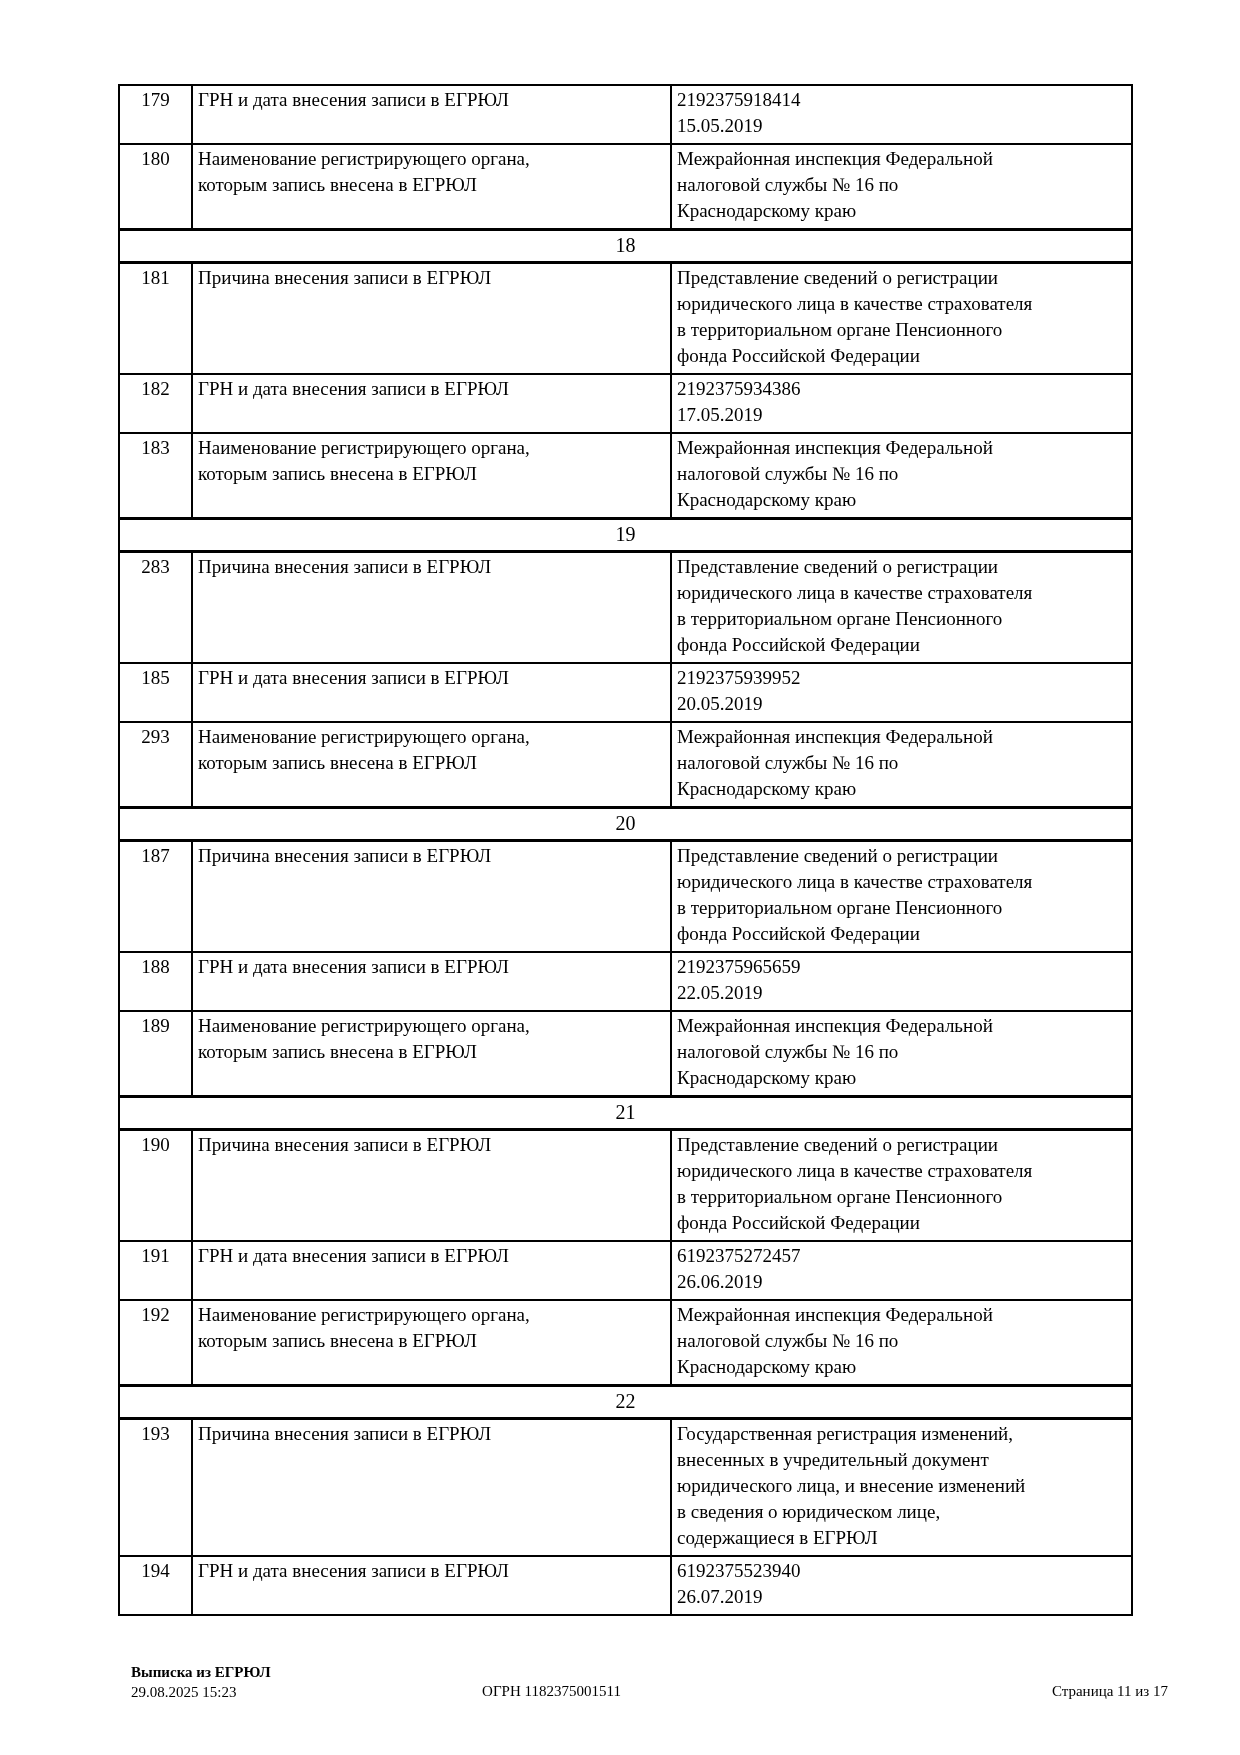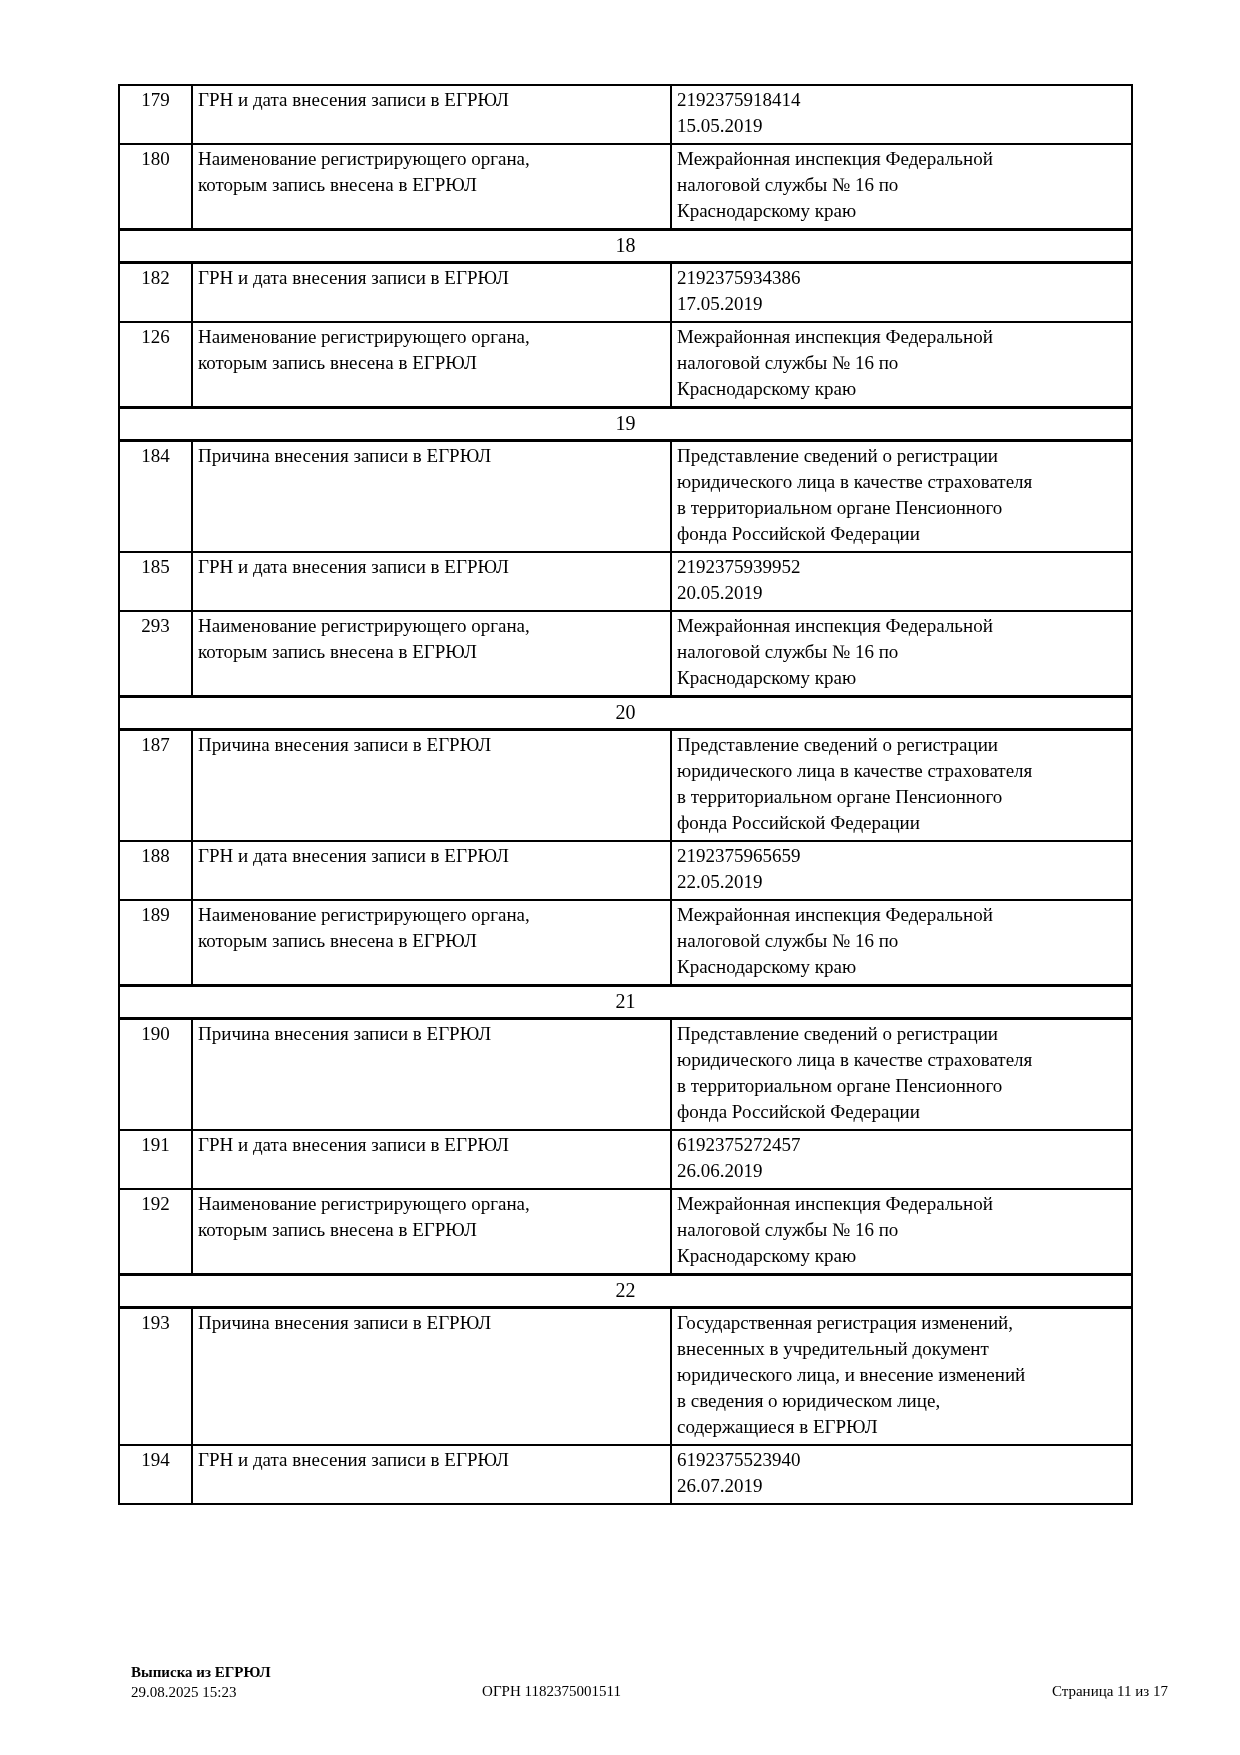--- a/index.html
+++ b/index.html
@@ -107,38 +107,46 @@
           <td>Наименование регистрирующего органа,
 которым запись внесена в ЕГРЮЛ</td>
           <td>Межрайонная инспекция Федеральной
 налоговой службы № 16 по
 Краснодарскому краю</td>
         </tr>
         <tr class="section-row">
           <td colspan="3">18</td>
         </tr>
         <tr>
+          <td class="num">181</td>
+          <td>Причина внесения записи в ЕГРЮЛ</td>
+          <td>Представление сведений о регистрации
+юридического лица в качестве страхователя
+в территориальном органе Пенсионного
+фонда Российской Федерации</td>
+        </tr>
+        <tr>
           <td class="num">182</td>
           <td>ГРН и дата внесения записи в ЕГРЮЛ</td>
           <td>2192375934386
 17.05.2019</td>
         </tr>
         <tr>
-          <td class="num">126</td>
+          <td class="num">183</td>
           <td>Наименование регистрирующего органа,
 которым запись внесена в ЕГРЮЛ</td>
           <td>Межрайонная инспекция Федеральной
 налоговой службы № 16 по
 Краснодарскому краю</td>
         </tr>
         <tr class="section-row">
           <td colspan="3">19</td>
         </tr>
         <tr>
-          <td class="num">184</td>
+          <td class="num">283</td>
           <td>Причина внесения записи в ЕГРЮЛ</td>
           <td>Представление сведений о регистрации
 юридического лица в качестве страхователя
 в территориальном органе Пенсионного
 фонда Российской Федерации</td>
         </tr>
         <tr>
           <td class="num">185</td>
           <td>ГРН и дата внесения записи в ЕГРЮЛ</td>
           <td>2192375939952

